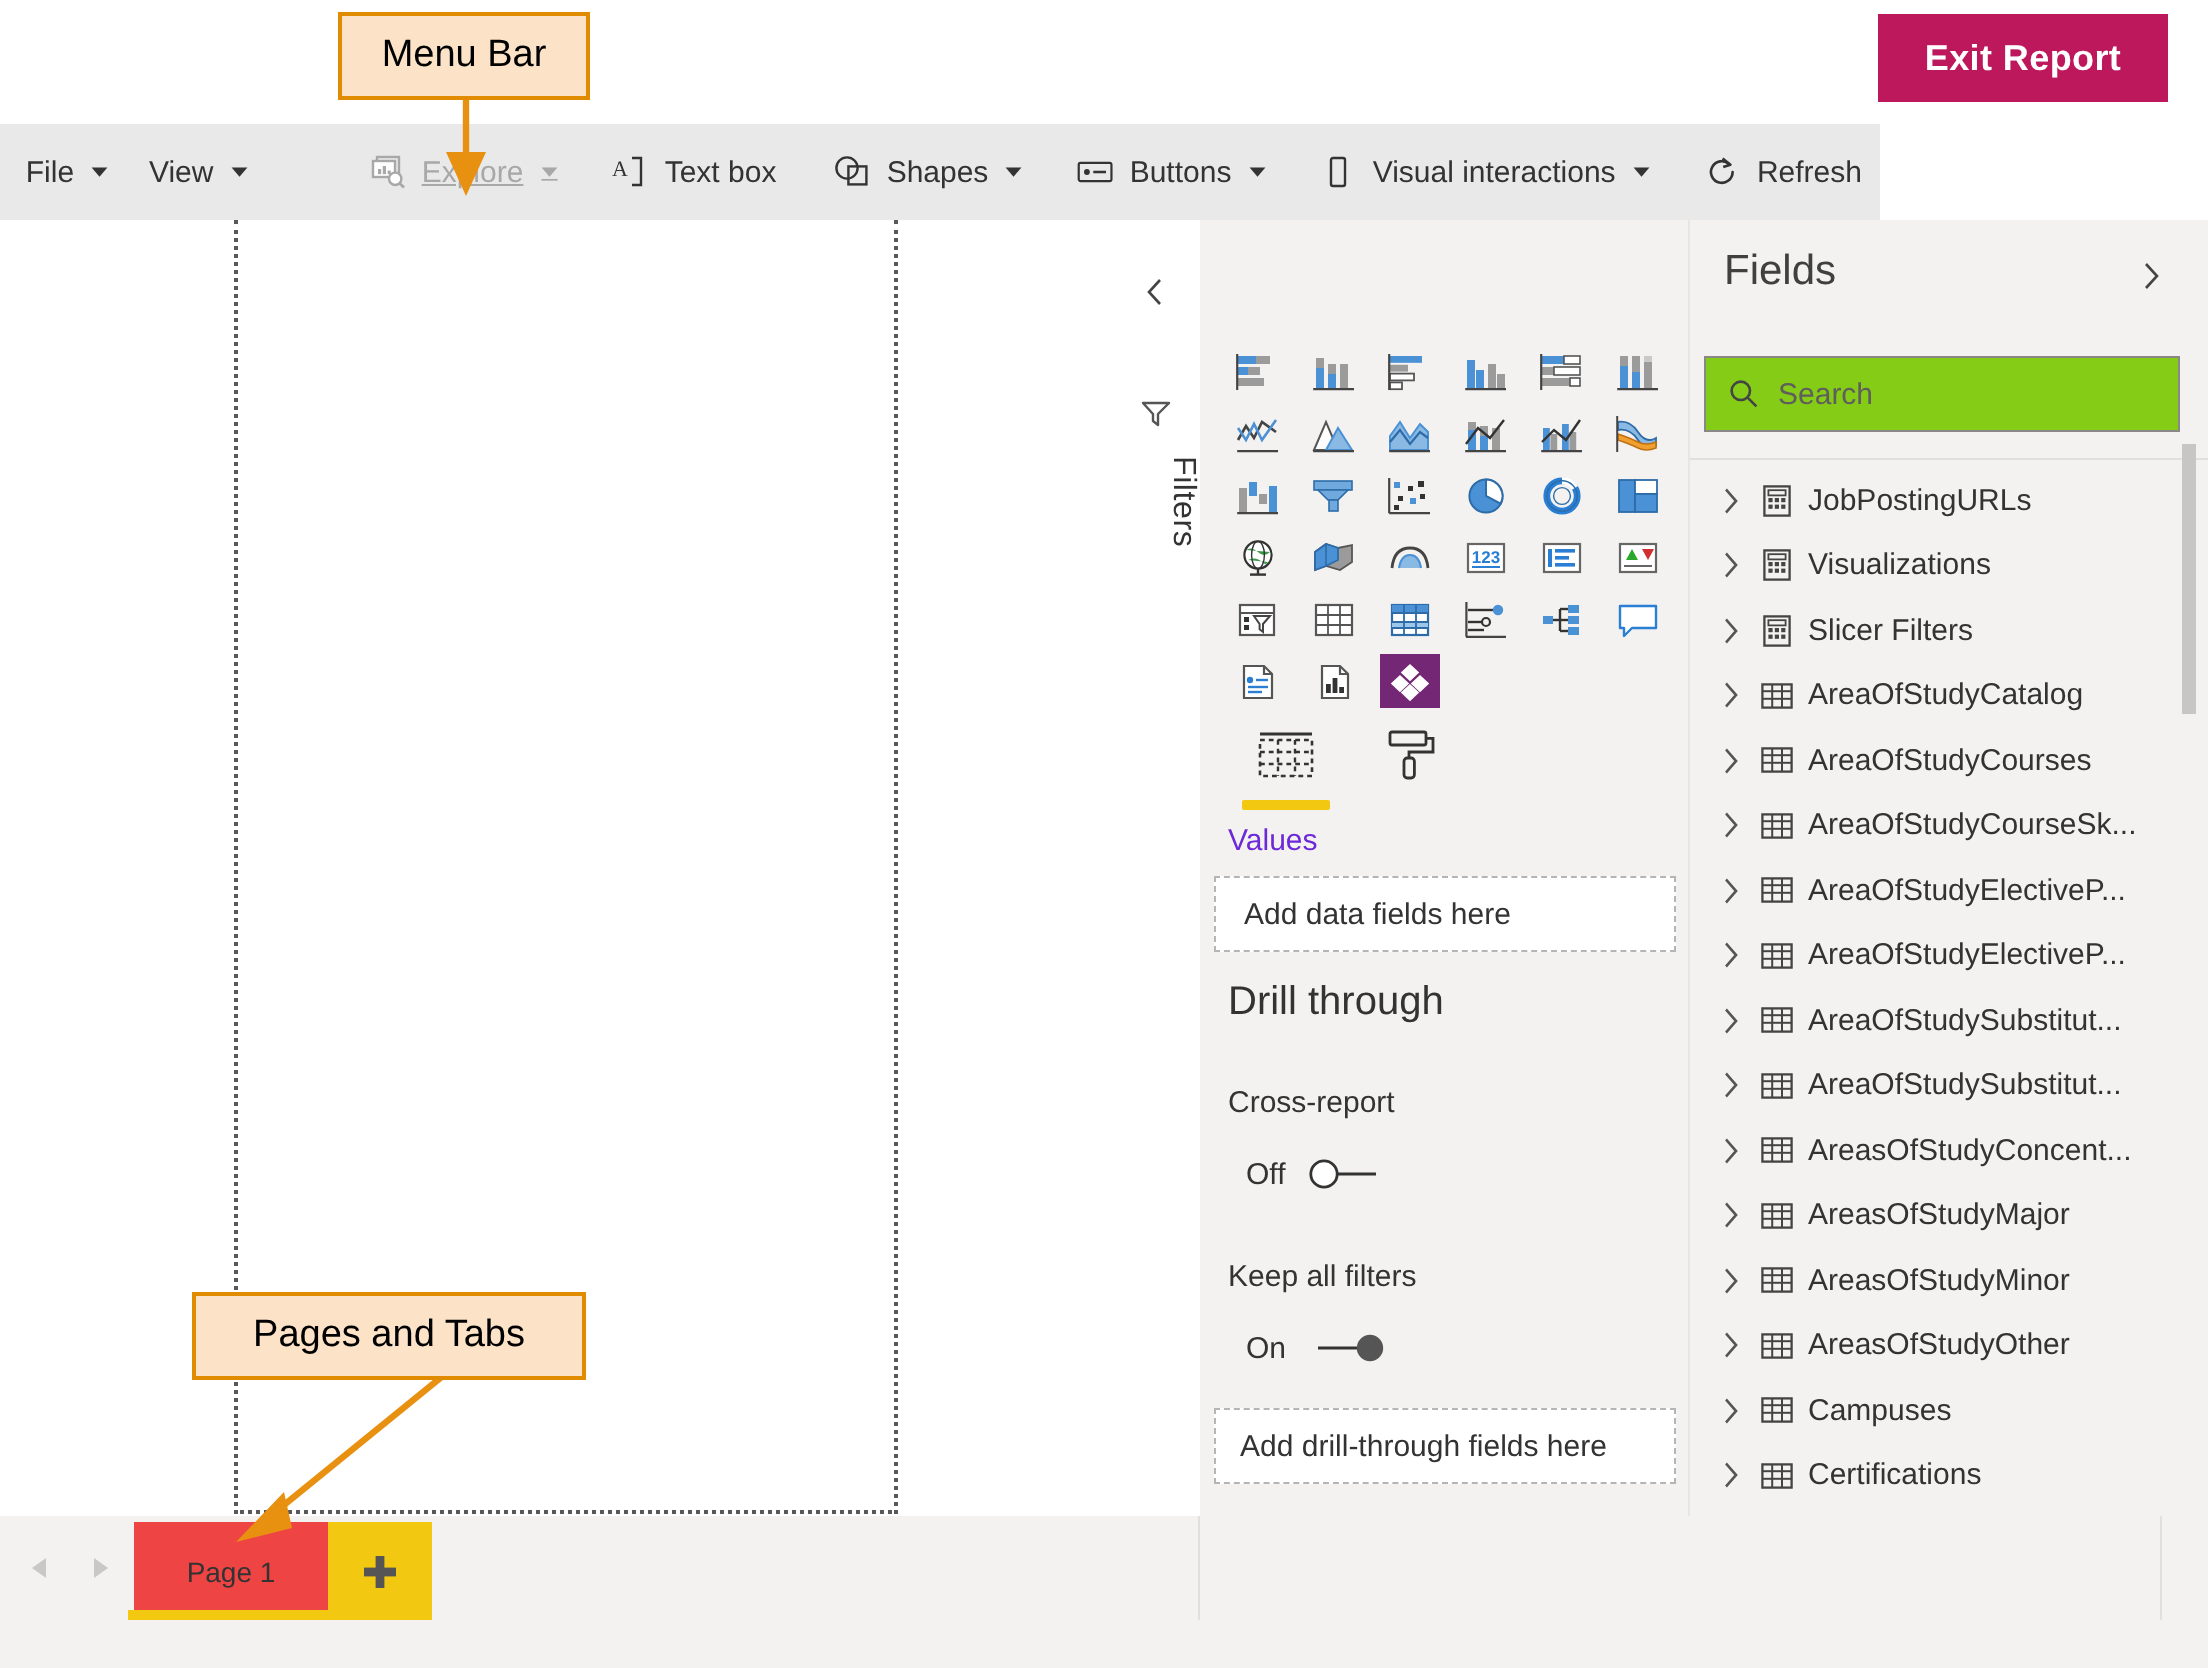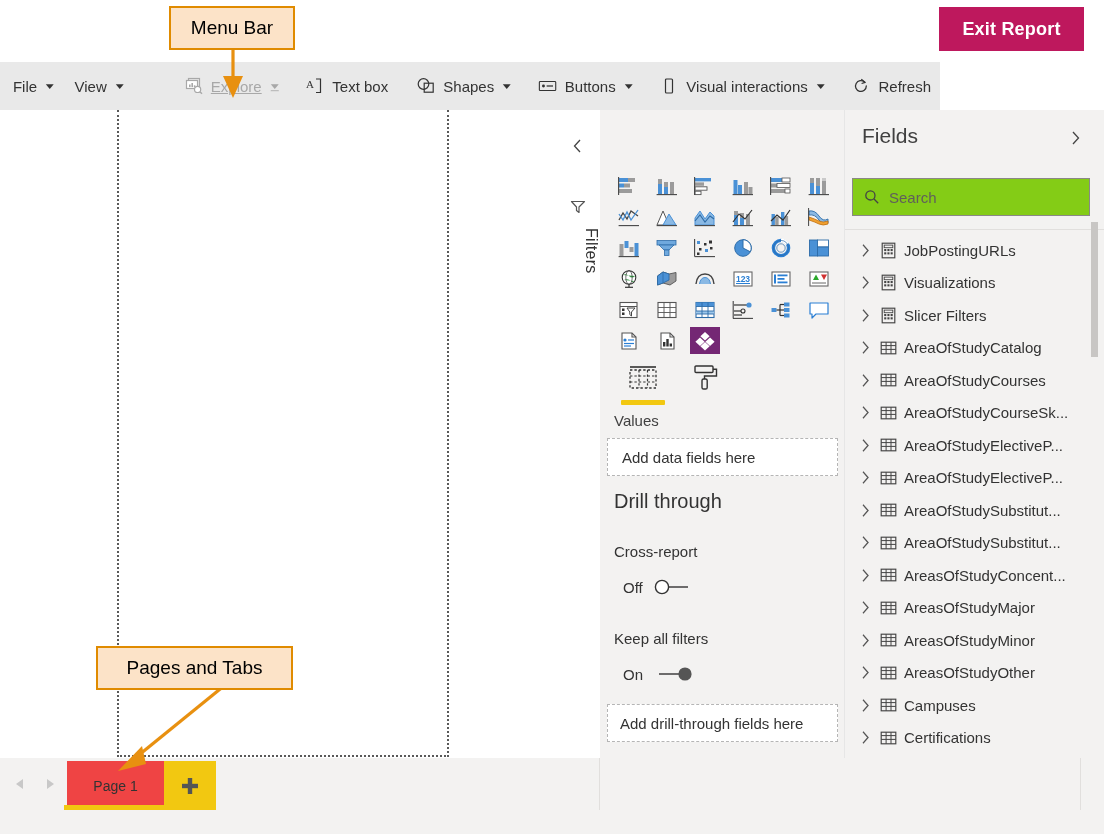--- a/index.html
+++ b/index.html
@@ -102,21 +102,21 @@
   }
   .viz-icon svg{display:block;}
   .viz-icon.selected{background:#f3f2f1;}
   #viz-tabs{position:absolute;left:10px;top:248px;width:228px;height:48px;}
   .viz-tab{position:absolute;top:0;width:50px;height:40px;display:flex;
     align-items:center;justify-content:center;cursor:pointer;}
   #viz-tab-fields{left:8px;}
   #viz-tab-format{left:70px;}
   #viz-tab-underline{position:absolute;left:11px;top:42px;width:44px;height:5px;
     background:#f2c811;border-radius:1px;}
-  #values-label{position:absolute;left:14px;top:302px;font-size:15px;color:#404040;}
+  #values-label{position:absolute;left:14px;top:302px;font-size:15px;color:#6d28d9;}
   #values-dropzone{
     position:absolute;left:7px;top:328px;width:231px;height:38px;background:#ffffff;
     border:1px dashed #b5b5b5;display:flex;align-items:center;cursor:pointer;
     box-sizing:border-box;
   }
   #values-dropzone span{margin-left:14px;font-size:15px;color:#333333;}
   #drill-title{position:absolute;left:14px;top:380px;font-size:20px;color:#333333;}
   #crossreport-label{position:absolute;left:14px;top:433px;font-size:15px;color:#333333;}
   #crossreport-toggle{position:absolute;left:23px;top:468px;display:flex;align-items:center;gap:8px;cursor:pointer;}
   #crossreport-toggle .tgl-text{font-size:15px;color:#333333;}

